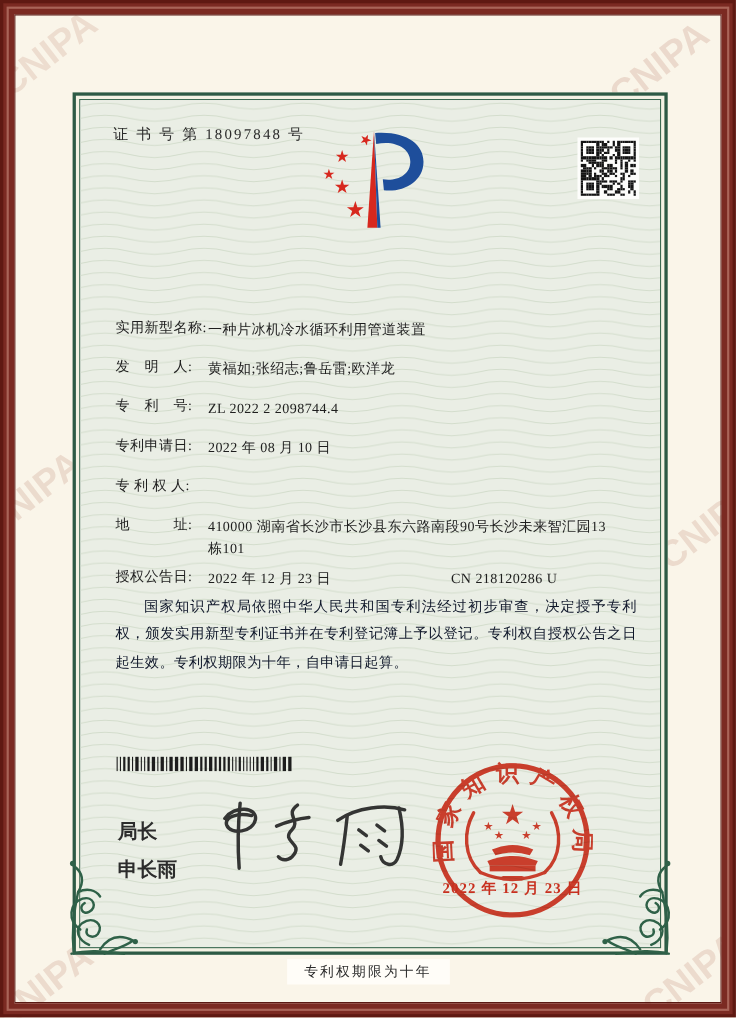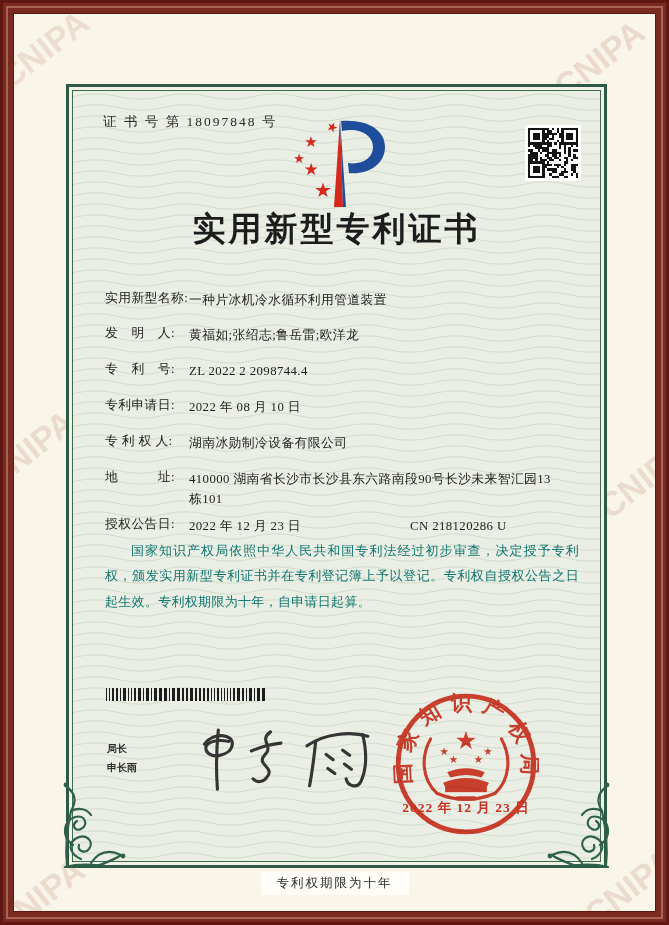--- a/index.html
+++ b/index.html
@@ -47,30 +47,30 @@
 
   .row{left:36px;width:474px;display:flex;align-items:flex-start;
        font-size:12.8px;color:#1e1e1e;letter-spacing:.4px;}
   .row-label{flex:0 0 84px;white-space:pre;}
   .row-value{max-width:372px;line-height:1.6;}
   .r1{top:203px;}.r2{top:238px;}.r3{top:274px;}.r4{top:310px;}.r5{top:346px;}
   .r6{top:382px;}.r7{top:429px;}
   .pair2{position:absolute;left:305px;top:0;display:flex;}
   .pair2 .row-label{flex:0 0 78px;}
 
-  .paras{left:36px;top:451px;width:474px;font-size:13px;line-height:1.95;color:#0f766e;
+  .paras{left:36px;top:451px;width:474px;font-size:13px;line-height:1.95;color:#0f172a;
          text-align:justify;letter-spacing:.3px;}
   .paras p{margin:0;text-indent:2em;}
 
   .barcode{left:37px;top:601px;width:166px;height:13px;display:flex;align-items:stretch;}
   .barcode i{background:#1d1d1d;display:block;}
   .barcode s{display:block;}
 
   .officer{left:38px;top:652px;font-family:"Liberation Sans","DejaVu Sans",sans-serif;
-           font-size:10px;font-weight:700;color:#2c2c2c;line-height:1.9;}
+           font-size:18px;font-weight:700;color:#2c2c2c;line-height:1.9;}
   .sig{left:118px;top:630px;width:200px;height:88px;}
 
   .seal{left:324px;top:604px;width:146px;height:146px;mix-blend-mode:multiply;opacity:.95;}
   .seal-date{left:318px;top:712px;width:158px;text-align:center;color:#c8301f;
              font-size:13.5px;font-weight:700;letter-spacing:1px;z-index:25;}
 
   .pagenote{left:0;top:754px;width:100%;text-align:center;font-size:12.5px;color:#2e2e2e;letter-spacing:2px;}
 
   .footnote{position:absolute;left:0;top:872px;width:100%;text-align:center;z-index:20;}
   .footnote span{display:inline-block;background:#fffdf8;padding:3px 16px;font-size:12.5px;
@@ -389,41 +389,39 @@
       <path d="M57 6 L51 94 L60 94 Z" fill="#d7281e"></path>
       <path d="M57 6 L63 94 L60 94 Z" fill="#1e4e9b"></path>
       <path d="M58 8 C86 6 102 18 102 34 C102 52 84 62 66 60 L65 50 C78 52 90 46 90 34 C90 22 76 14 59 18 Z" fill="#1e4e9b"></path>
       <text x="44" y="16" font-size="13" fill="#d7281e" transform="rotate(24 44 12)" font-family="'DejaVu Sans',sans-serif">★</text>
       <text x="28" y="34" font-size="15" text-anchor="middle" fill="#d7281e" font-family="'DejaVu Sans',sans-serif">★</text>
       <text x="16" y="50" font-size="13" text-anchor="middle" fill="#d7281e" font-family="'DejaVu Sans',sans-serif">★</text>
       <text x="28" y="62" font-size="17" text-anchor="middle" fill="#d7281e" font-family="'DejaVu Sans',sans-serif">★</text>
       <text x="40" y="84" font-size="20" text-anchor="middle" fill="#d7281e" font-family="'DejaVu Sans',sans-serif">★</text>
     </svg>
 
-    <div class="abs title">实用新型专利证书</div>
 
     <div class="abs row r1">
       <span class="row-label">实用新型名称:</span>
       <span class="row-value">一种片冰机冷水循环利用管道装置</span>
     </div>
     <div class="abs row r2">
       <span class="row-label">发　明　人:</span>
       <span class="row-value">黄福如;张绍志;鲁岳雷;欧洋龙</span>
     </div>
     <div class="abs row r3">
       <span class="row-label">专　利　号:</span>
       <span class="row-value">ZL 2022 2 2098744.4</span>
     </div>
     <div class="abs row r4">
       <span class="row-label">专利申请日:</span>
       <span class="row-value">2022 年 08 月 10 日</span>
     </div>
     <div class="abs row r5">
       <span class="row-label">专 利 权 人:</span>
-      <span class="row-value">湖南冰勋制冷设备有限公司</span>
     </div>
     <div class="abs row r6">
       <span class="row-label">地　　　址:</span>
       <span class="row-value">410000 湖南省长沙市长沙县东六路南段90号长沙未来智汇园13栋101</span>
     </div>
     <div class="abs row r7">
       <span class="row-label">授权公告日:</span>
       <span class="row-value">2022 年 12 月 23 日</span>
       <span class="pair2">
         <span class="row-value">CN 218120286 U</span>

